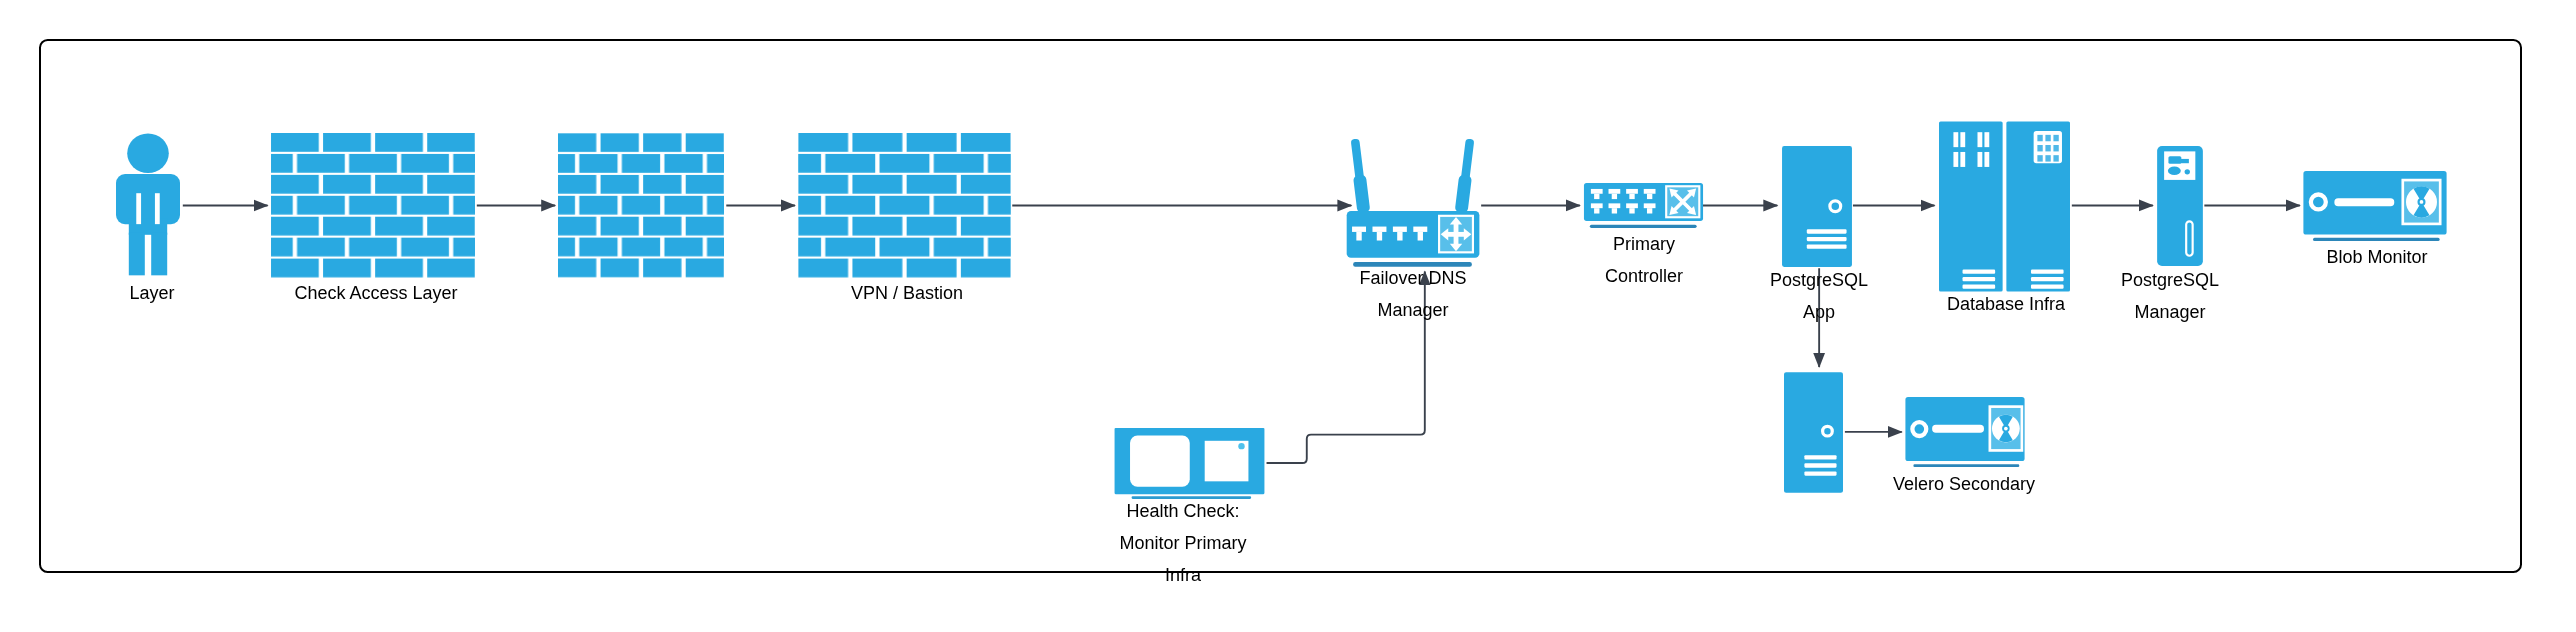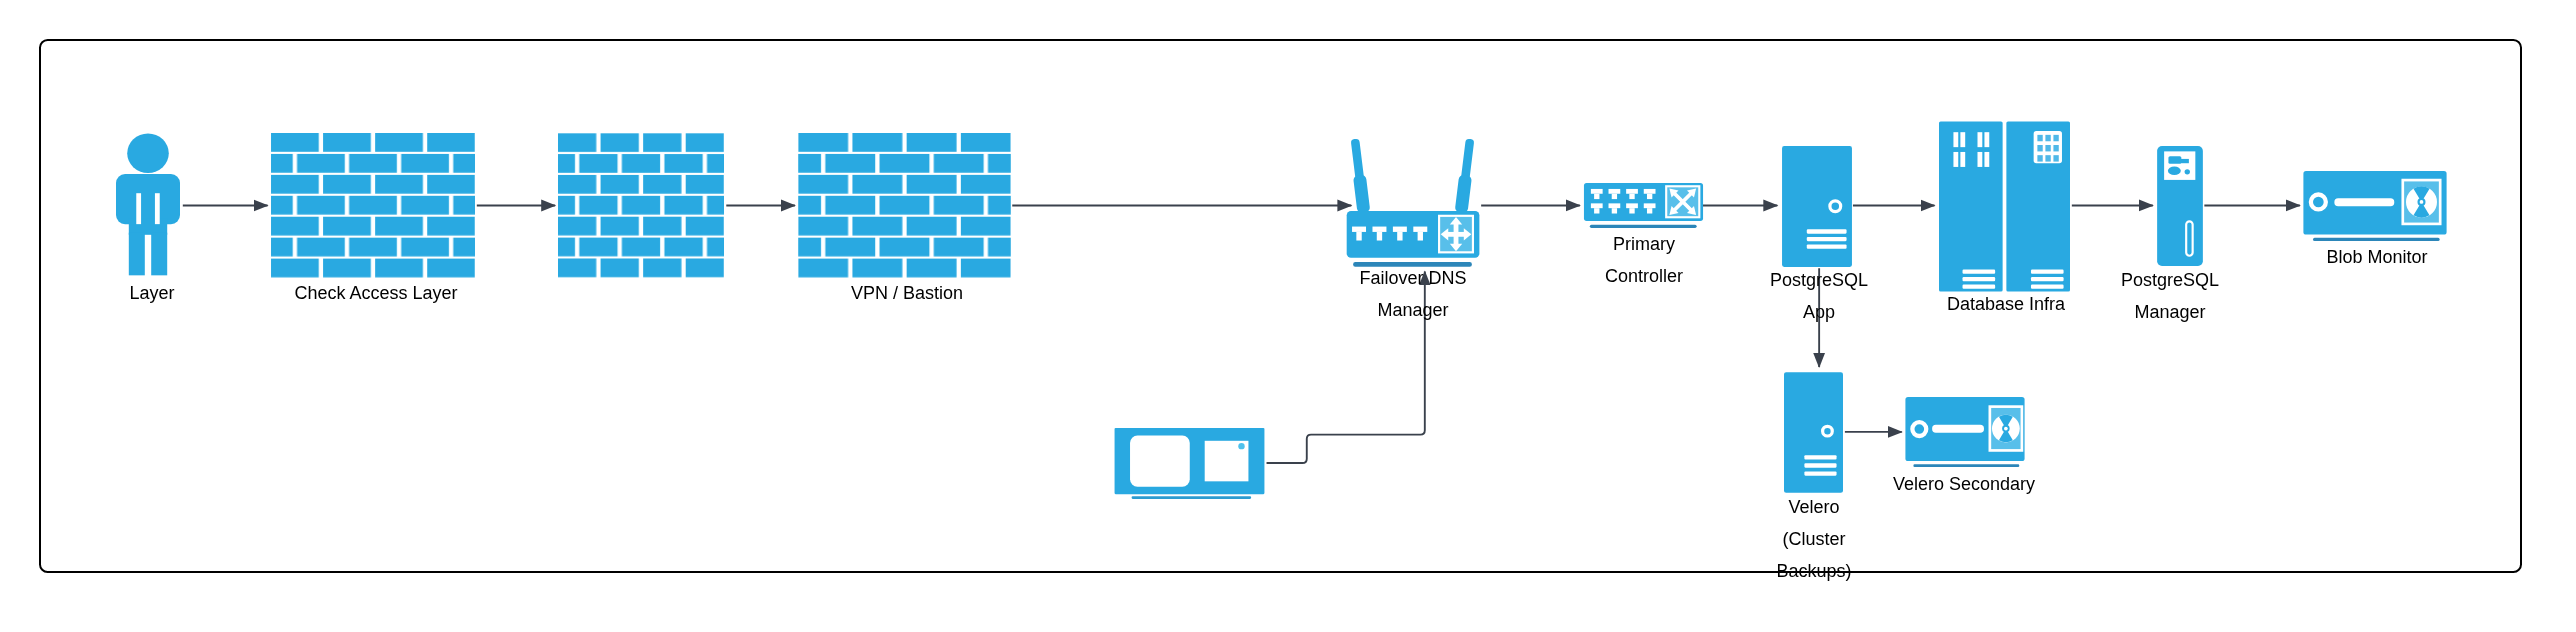--- a/index.html
+++ b/index.html
@@ -260,33 +260,33 @@
   </svg>
   <div class="label" style="left:2377px;top:241px">Blob Monitor</div>
 
   <svg class="icon" style="left:1114px;top:428px" width="151" height="72" viewBox="0 0 281 135">
     <rect x="0" y="0" width="281" height="124" rx="2" fill="#29A9E1"></rect>
     <rect x="29" y="14" width="112" height="96" rx="14" fill="#ffffff"></rect>
     <rect x="169" y="24" width="82" height="76" fill="#ffffff"></rect>
     <circle cx="238" cy="34" r="6" fill="#4FC1EC"></circle>
     <rect x="32" y="128" width="224" height="5" rx="2" fill="#2C9BD0"></rect>
   </svg>
+  <div class="label" style="left:1183px;top:495px">Health Check:
+Monitor Primary
+Infra</div>
 
   <svg class="icon" style="left:1784px;top:372px" width="59" height="121" viewBox="0 0 110 225">
     <rect x="0" y="0" width="110" height="225" rx="4" fill="#29A9E1"></rect>
     <circle cx="81" cy="110" r="9" fill="none" stroke="#ffffff" stroke-width="6"></circle>
     <g fill="#ffffff">
       <rect x="38" y="155" width="60" height="8" rx="2"></rect>
       <rect x="38" y="170" width="60" height="8" rx="2"></rect>
       <rect x="38" y="185" width="60" height="8" rx="2"></rect>
     </g>
   </svg>
-  <div class="label" style="left:1814px;top:491px">Velero
-(Cluster
-Backups)</div>
 
   <svg class="icon" style="left:1905px;top:397px" width="120" height="70" viewBox="0 0 223 131">
     <rect x="0" y="0" width="223" height="120" rx="5" fill="#29A9E1"></rect>
     <circle cx="26" cy="60" r="13" fill="none" stroke="#ffffff" stroke-width="8"></circle>
     <rect x="50" y="52" width="97" height="15" rx="7" fill="#ffffff"></rect>
     <rect x="158" y="18" width="60" height="82" fill="#58BFEA" stroke="#ffffff" stroke-width="5"></rect>
     <circle cx="188" cy="59" r="26" fill="#ffffff"></circle>
     <path d="M188,59 L175,37 A26,26 0 0 1 201,37 Z" fill="#29A9E1"></path>
     <path d="M188,59 L175,81 A26,26 0 0 0 201,81 Z" fill="#29A9E1"></path>
     <circle cx="188" cy="59" r="7" fill="#29A9E1"></circle>

